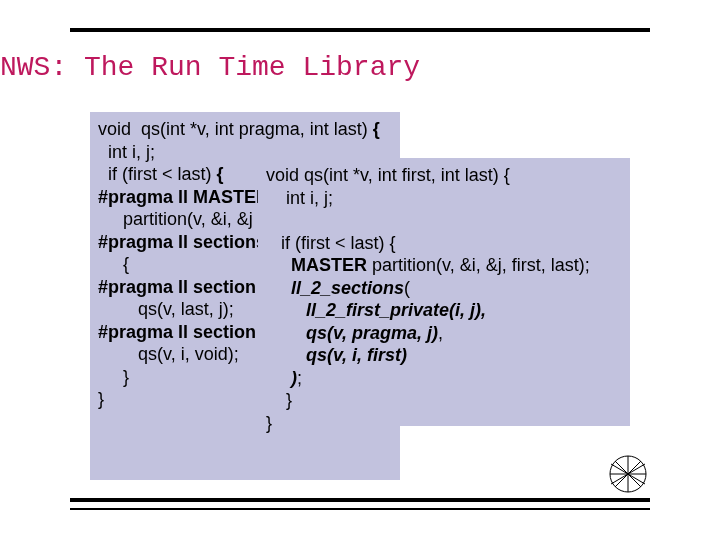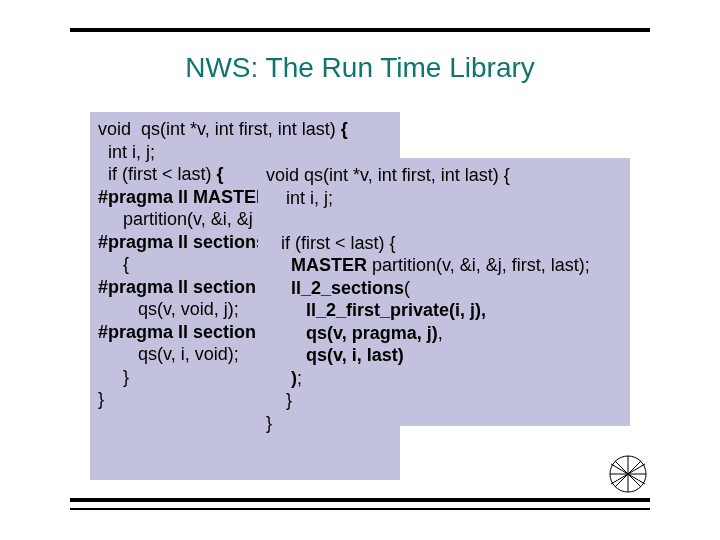--- a/index.html
+++ b/index.html
@@ -18,24 +18,24 @@
     right: 70px;
     top: 28px;
     height: 4px;
     background: #000;
   }
   .title {
     position: absolute;
     left: 0;
     right: 0;
     top: 52px;
-    text-align: center;
+    text-align: left;
     font-size: 28px;
-    color: #0f766e;
-    font-family: Liberation Sans, sans-serif;
+    color: #be185d;
+    font-family: Liberation Mono, monospace;
   }
   .box-a {
     position: absolute;
     left: 90px;
     top: 112px;
     width: 310px;
     height: 368px;
     background: #c2c2de;
     font-family: Arial, Helvetica, sans-serif;
     font-size: 18px;
@@ -52,21 +52,21 @@
     height: 268px;
     background: #c2c2de;
     font-family: Arial, Helvetica, sans-serif;
     font-size: 18px;
     line-height: 1.25;
     padding: 6px 8px;
     box-sizing: border-box;
     white-space: pre;
   }
   .bold { font-weight: bold; }
-  .ital { font-weight: bold; }
+  .ital { font-style: italic; font-weight: bold; }
   .bottom-rule-1 {
     position: absolute;
     left: 70px;
     right: 70px;
     bottom: 38px;
     height: 4px;
     background: #000;
   }
   .bottom-rule-2 {
     position: absolute;
@@ -84,43 +84,43 @@
     height: 40px;
   }
 </style>
 </head>
 <body>
 
 <div class="top-rule"></div>
 
 <div class="title">NWS: The Run Time Library</div>
 
-<div class="box-a"><span>void  qs(int *v, int first, int last) </span><span class="bold">{</span>
+<div class="box-a"><span>void  qs(int *v, int pragma, int last) </span><span class="bold">{</span>
 <span>  int i, j;</span>
 <span>  if (first &lt; last) </span><span class="bold">{</span>
 <span class="bold">#pragma ll MASTER</span>
 <span>     partition(v, &amp;i, &amp;j first, last);</span>
 <span class="bold">#pragma ll sections firstprivate(i,j)</span>
 <span>     {</span>
 <span class="bold">#pragma ll section</span>
-<span>        qs(v, void, j);</span>
+<span>        qs(v, last, j);</span>
 <span class="bold">#pragma ll section</span>
 <span>        qs(v, i, void);</span>
 <span>     }</span>
 <span>}</span></div>
 
 <div class="box-b"><span>void qs(int *v, int first, int last) {</span>
 <span>    int i, j;</span>
 <span></span>
 <span>   if (first &lt; last) {</span>
 <span>     </span><span class="bold">MASTER</span><span> partition(v, &amp;i, &amp;j, first, last);</span>
 <span>     </span><span class="ital">ll_2_sections</span><span>(</span>
 <span>        </span><span class="ital">ll_2_first_private</span><span class="ital">(i, j),</span>
 <span class="ital">        qs(v, pragma, j)</span><span>,</span>
-<span class="ital">        qs(v, i, last)</span>
+<span class="ital">        qs(v, i, first)</span>
 <span class="ital">     )</span><span>;</span>
 <span>    }</span>
 <span>}</span></div>
 
 <div class="logo">
   <svg viewBox="0 0 40 40" width="40" height="40">
     <circle cx="20" cy="20" r="18" fill="none" stroke="#000" stroke-width="1"></circle>
     <line x1="3" y1="10" x2="37" y2="30" stroke="#000" stroke-width="1"></line>
     <line x1="3" y1="30" x2="37" y2="10" stroke="#000" stroke-width="1"></line>
     <line x1="20" y1="2" x2="20" y2="38" stroke="#000" stroke-width="1"></line>

